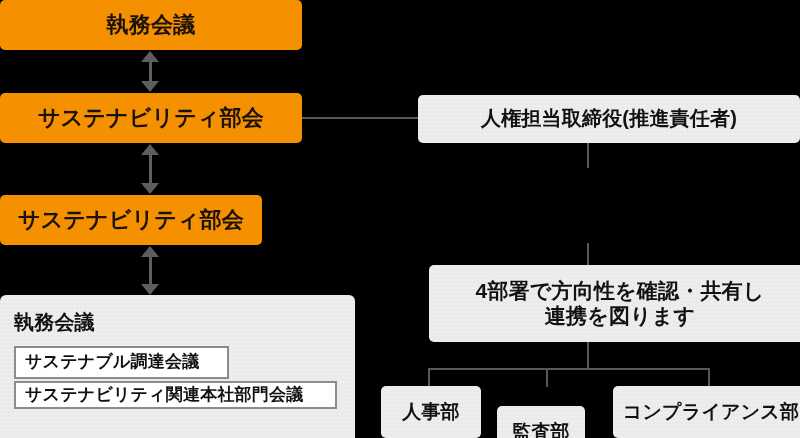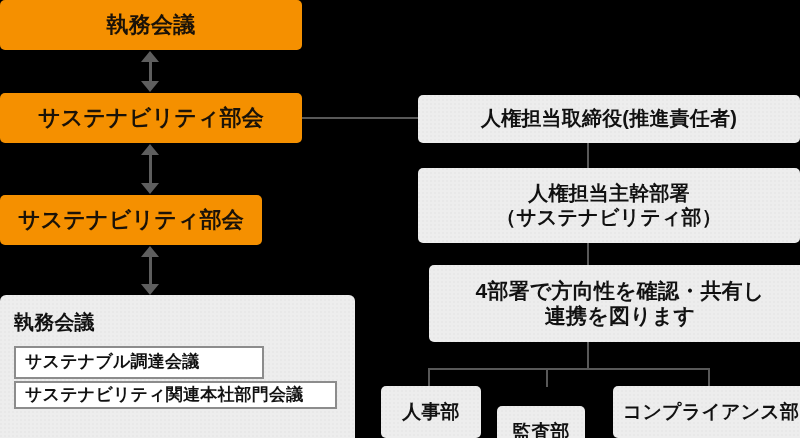--- a/index.html
+++ b/index.html
@@ -135,33 +135,31 @@
   <div class="darrow" style="left:141px; top:246px; height:49px;">
     <div class="head up"></div>
     <div class="shaft"></div>
     <div class="head down"></div>
   </div>
 
   <div class="node gray" style="left:0px; top:295px; width:355px; height:150px; display:block; border-radius:6px;">
 
     <div class="group-title" style="left:14px; top:16px;">執務会議</div>
 
-    <div class="subbox" style="left:14px; top:51px; width:250px; height:33px; font-size:17px;">サステナブル調達会議</div>
+    <div class="subbox" style="left:14px; top:51px; width:215px; height:33px; font-size:17px;">サステナブル調達会議</div>
 
     <div class="subbox" style="left:14px; top:86px; width:323px; height:28px; font-size:17px;">サステナビリティ関連本社部門会議</div>
   </div>
 
   <div class="line h" style="left:302px; top:117px; width:116px;"></div>
 
   <div class="node gray" style="left:418px; top:95px; width:382px; height:48px; font-size:20px;">人権担当取締役(推進責任者)</div>
 
   <div class="line v" style="left:587px; top:143px; height:25px;"></div>
 
-  <div class="node gray" style="left:418px; top:168px; width:382px; height:75px; font-size:20px;">人権担当主幹部署
-（サステナビリティ部）</div>
 
   <div class="line v" style="left:587px; top:243px; height:22px;"></div>
 
   <div class="node gray" style="left:418px; top:265px; width:382px; height:77px; font-size:21px;margin-left:11px;">4部署で方向性を確認・共有し
 連携を図ります</div>
 
   <div class="line v" style="left:587px; top:342px; height:28px;"></div>
   <div class="line h" style="left:428px; top:368px; width:282px;"></div>
   <div class="line v" style="left:428px; top:368px; height:19px;"></div>
   <div class="line v" style="left:546px; top:368px; height:19px;"></div>

